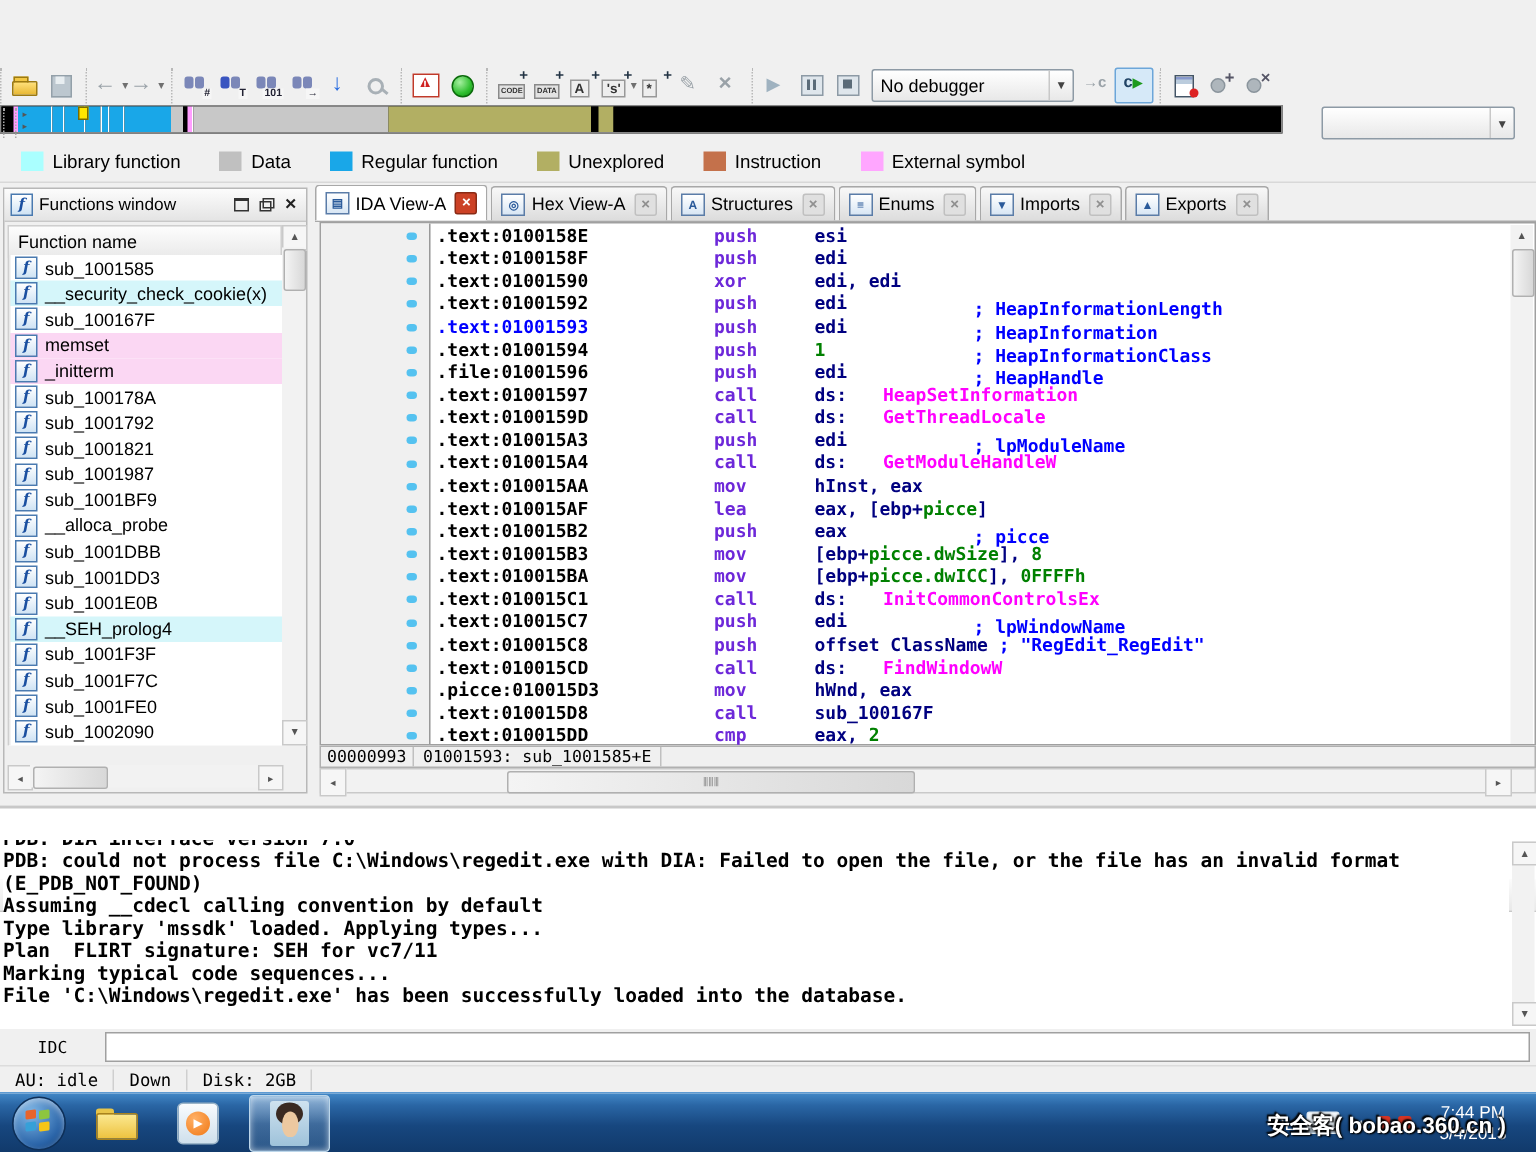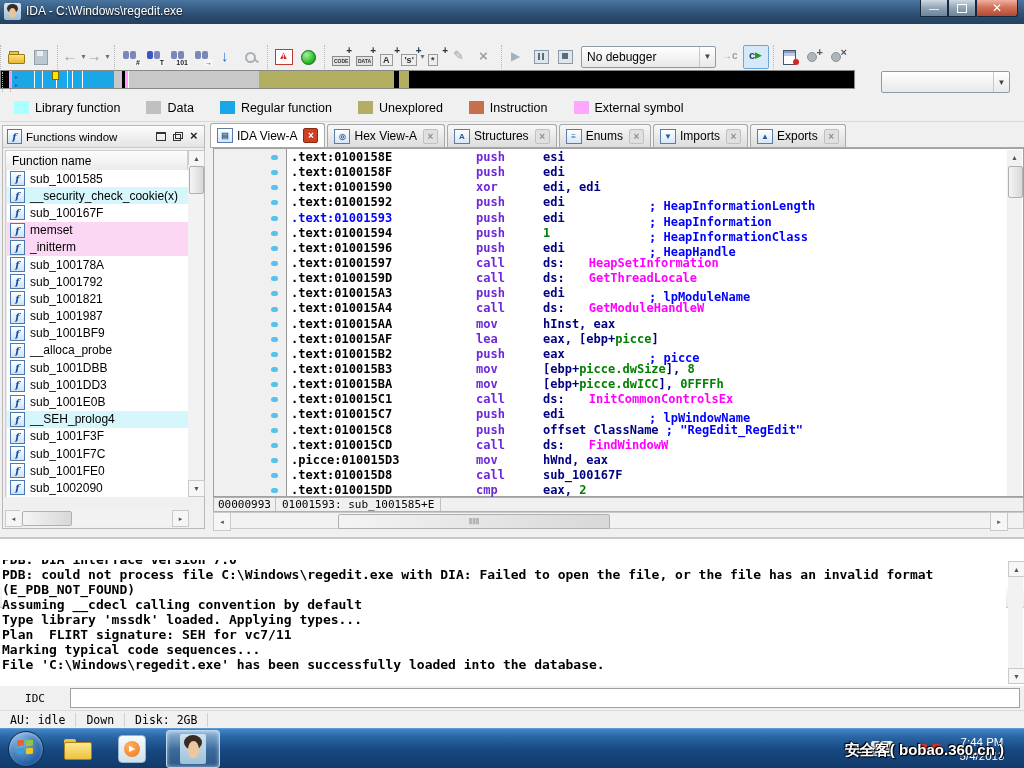--- a/index.html
+++ b/index.html
@@ -155,31 +155,20 @@
   .tray-arrow{color:#eaf2f8;font-size:9px;margin-right:6px;}
   .tray-dot{width:9px;height:9px;border-radius:2px;background:#d23424;margin-right:5px;}
   #clock{color:#fff;font-size:11.5px;text-align:center;line-height:14px;width:72px;}
   #watermark{position:absolute;right:20px;top:12px;color:#fff;font-size:15px;font-weight:bold;white-space:nowrap;text-shadow:0 0 2px #000,1px 1px 1px #000,-1px -1px 1px #000;z-index:5;}
 </style>
 </head>
 <body>
 
 <div id="screen">
 
-  <div id="titlebar" class="abs">
-    <span id="app-icon" class="abs"></span>
-    <span id="window-title" class="abs">IDA - C:\Windows\regedit.exe</span>
-    <div class="caption-btns abs">
-      <span class="cbtn">—</span>
-      <span class="cbtn">
-          <span class="maxglyph"></span>
-        </span>
-      <span class="cbtn close">✕</span>
-    </div>
-  </div>
 
   <div id="menubar" class="abs">
       <span class="menu-item">File</span>
       <span class="menu-item">Edit</span>
       <span class="menu-item">Jump</span>
       <span class="menu-item">Search</span>
       <span class="menu-item">View</span>
       <span class="menu-item">Debugger</span>
       <span class="menu-item">Options</span>
       <span class="menu-item">Windows</span>
@@ -514,21 +503,21 @@
         <span class="gdot" style="top: 324.15px;"></span>
         <span class="gdot" style="top: 339.3px;"></span>
       </div>
     <div id="code">
         <div class="asm-line"><span class="a-addr">.text:0100158E</span><span class="a-mnem">push</span><span class="a-ops"><span class="cn">esi</span></span></div>
         <div class="asm-line"><span class="a-addr">.text:0100158F</span><span class="a-mnem">push</span><span class="a-ops"><span class="cn">edi</span></span></div>
         <div class="asm-line"><span class="a-addr">.text:01001590</span><span class="a-mnem">xor</span><span class="a-ops"><span class="cn">edi, edi</span></span></div>
         <div class="asm-line"><span class="a-addr">.text:01001592</span><span class="a-mnem">push</span><span class="a-ops"><span class="cn">edi</span></span><span class="a-cmt">; HeapInformationLength</span></div>
         <div class="asm-line"><span class="a-addr cur">.text:01001593</span><span class="a-mnem">push</span><span class="a-ops"><span class="cn">edi</span></span><span class="a-cmt">; HeapInformation</span></div>
         <div class="asm-line"><span class="a-addr">.text:01001594</span><span class="a-mnem">push</span><span class="a-ops"><span class="cg">1</span></span><span class="a-cmt">; HeapInformationClass</span></div>
-        <div class="asm-line"><span class="a-addr">.text:01001596</span><span class="a-mnem">push</span><span class="a-ops"><span class="cn">edi</span></span><span class="a-cmt">; HeapHandle</span></div>
+        <div class="asm-line"><span class="a-addr">.file:01001596</span><span class="a-mnem">push</span><span class="a-ops"><span class="cn">edi</span></span><span class="a-cmt">; HeapHandle</span></div>
         <div class="asm-line"><span class="a-addr">.text:01001597</span><span class="a-mnem">call</span><span class="a-ops"><span class="cn">ds:</span><span class="cm">HeapSetInformation</span></span></div>
         <div class="asm-line"><span class="a-addr">.text:0100159D</span><span class="a-mnem">call</span><span class="a-ops"><span class="cn">ds:</span><span class="cm">GetThreadLocale</span></span></div>
         <div class="asm-line"><span class="a-addr">.text:010015A3</span><span class="a-mnem">push</span><span class="a-ops"><span class="cn">edi</span></span><span class="a-cmt">; lpModuleName</span></div>
         <div class="asm-line"><span class="a-addr">.text:010015A4</span><span class="a-mnem">call</span><span class="a-ops"><span class="cn">ds:</span><span class="cm">GetModuleHandleW</span></span></div>
         <div class="asm-line"><span class="a-addr">.text:010015AA</span><span class="a-mnem">mov</span><span class="a-ops"><span class="cn">hInst, eax</span></span></div>
         <div class="asm-line"><span class="a-addr">.text:010015AF</span><span class="a-mnem">lea</span><span class="a-ops"><span class="cn">eax, [ebp+</span><span class="cg">picce</span><span class="cn">]</span></span></div>
         <div class="asm-line"><span class="a-addr">.text:010015B2</span><span class="a-mnem">push</span><span class="a-ops"><span class="cn">eax</span></span><span class="a-cmt">; picce</span></div>
         <div class="asm-line"><span class="a-addr">.text:010015B3</span><span class="a-mnem">mov</span><span class="a-ops"><span class="cn">[ebp+</span><span class="cg">picce.dwSize</span><span class="cn">], </span><span class="cg">8</span></span></div>
         <div class="asm-line"><span class="a-addr">.text:010015BA</span><span class="a-mnem">mov</span><span class="a-ops"><span class="cn">[ebp+</span><span class="cg">picce.dwICC</span><span class="cn">], </span><span class="cg">0FFFFh</span></span></div>
         <div class="asm-line"><span class="a-addr">.text:010015C1</span><span class="a-mnem">call</span><span class="a-ops"><span class="cn">ds:</span><span class="cm">InitCommonControlsEx</span></span></div>

